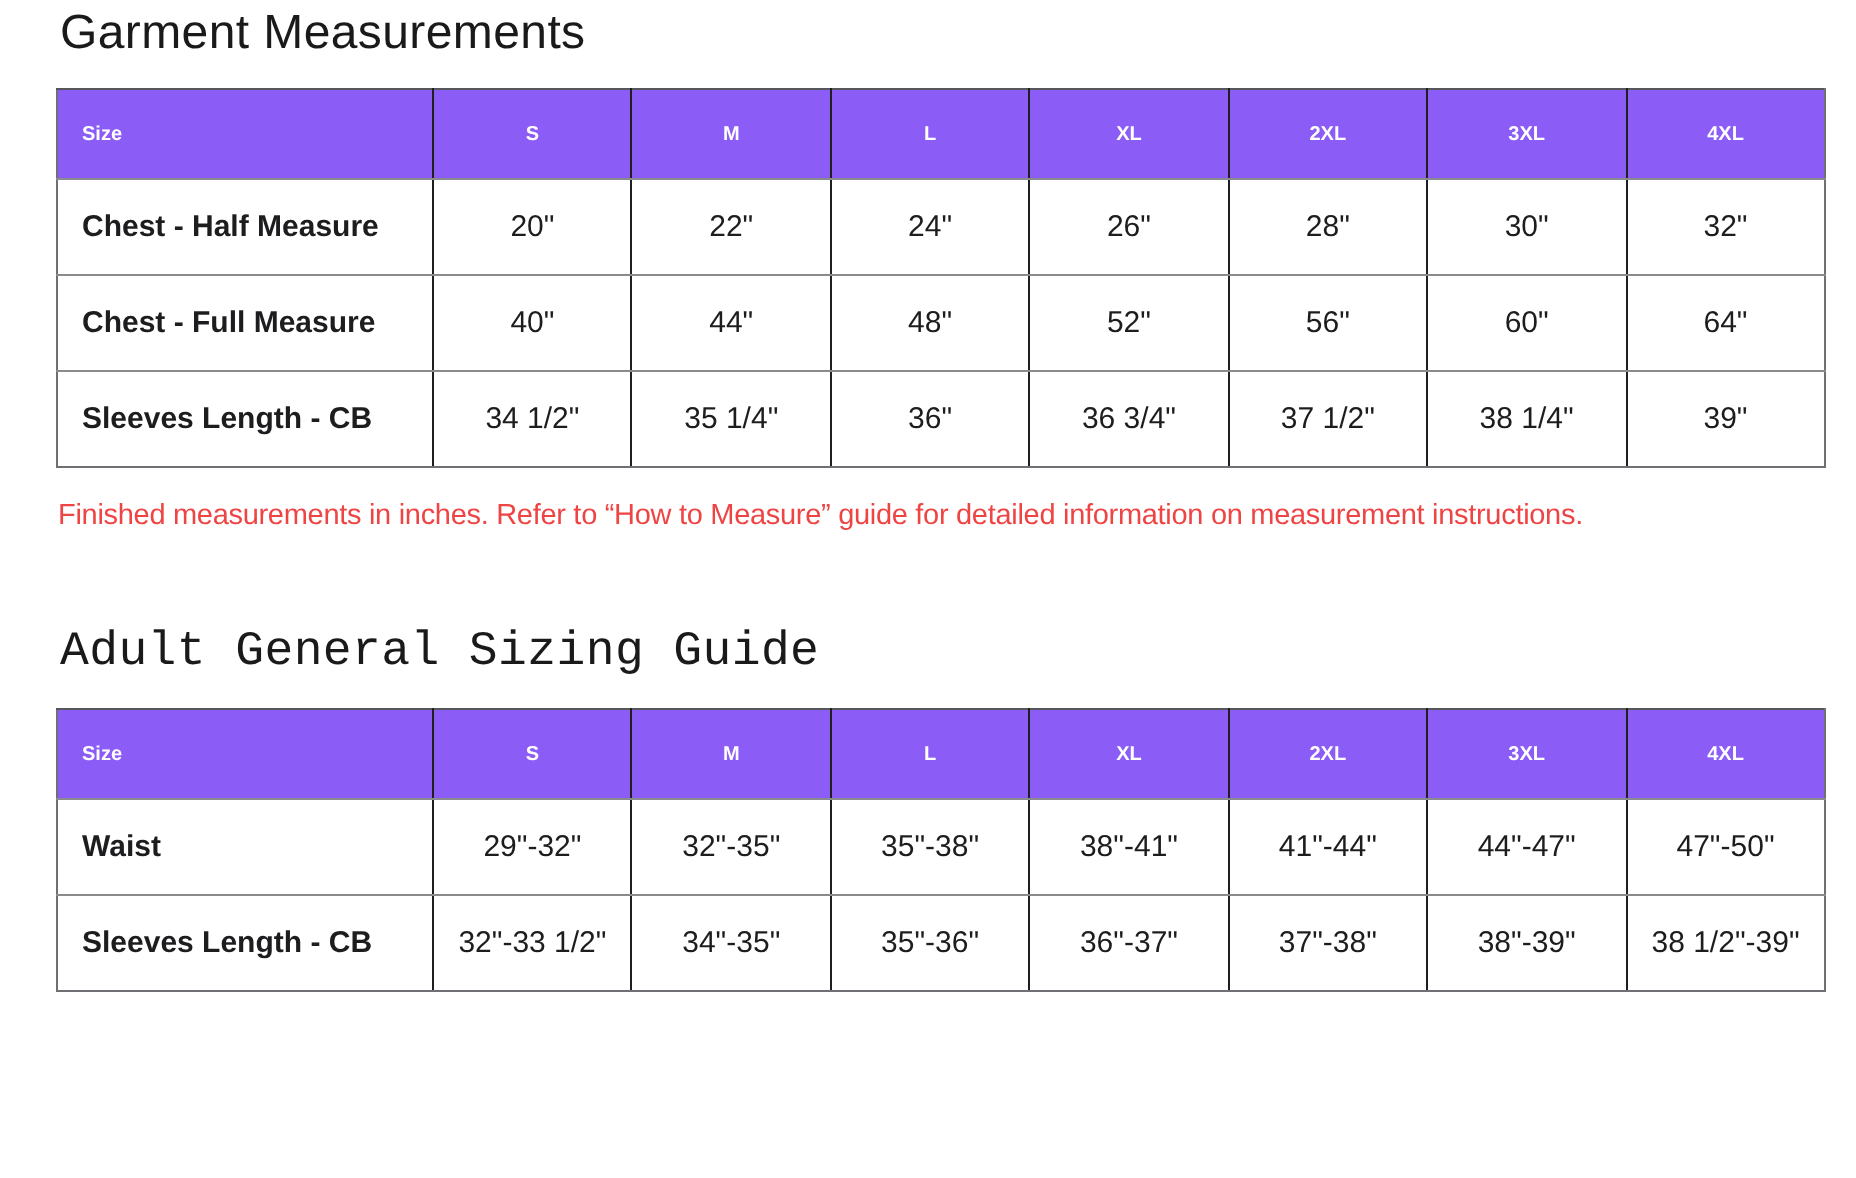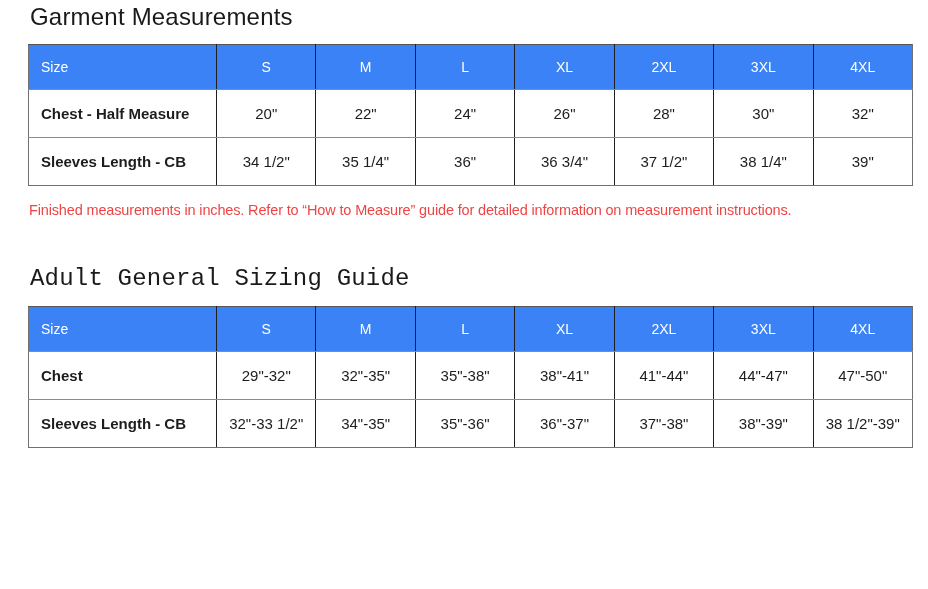--- a/index.html
+++ b/index.html
@@ -42,26 +42,26 @@
     font-size: 15px;
     overflow: hidden;
   }
   .size-table th:first-child, .size-table td:first-child { border-left-color: #6f7073; }
   .size-table th:last-child, .size-table td:last-child { border-right-color: #6f7073; }
   .size-table thead th { border-top-color: #565759; }
   .size-table tbody tr:last-child th,
   .size-table tbody tr:last-child td { border-bottom-color: #6f7073; }
 
   .size-table thead th {
-    background: #3b82f6;
+    background: #8b5cf6;
     color: #ffffff;
-    font-weight: 400;
+    font-weight: 700;
     height: 42px;
     text-align: center;
-    font-size: 14px;
+    font-size: 10px;
   }
   .size-table thead th:first-child {
     text-align: left;
     padding-left: 12px;
   }
   .size-table tbody th, .size-table tbody td {
     background: #ffffff;
     height: 45px;
   }
   .size-table tbody th {
@@ -117,20 +117,30 @@
             <th scope="row">Chest - Half Measure</th>
             <td>20"</td>
             <td>22"</td>
             <td>24"</td>
             <td>26"</td>
             <td>28"</td>
             <td>30"</td>
             <td>32"</td>
           </tr>
           <tr>
+            <th scope="row">Chest - Full Measure</th>
+            <td>40"</td>
+            <td>44"</td>
+            <td>48"</td>
+            <td>52"</td>
+            <td>56"</td>
+            <td>60"</td>
+            <td>64"</td>
+          </tr>
+          <tr>
             <th scope="row">Sleeves Length - CB</th>
             <td>34 1/2"</td>
             <td>35 1/4"</td>
             <td>36"</td>
             <td>36 3/4"</td>
             <td>37 1/2"</td>
             <td>38 1/4"</td>
             <td>39"</td>
           </tr>
         </tbody>
@@ -158,21 +168,21 @@
             <th>M</th>
             <th>L</th>
             <th>XL</th>
             <th>2XL</th>
             <th>3XL</th>
             <th>4XL</th>
           </tr>
         </thead>
         <tbody>
           <tr>
-            <th scope="row">Chest</th>
+            <th scope="row">Waist</th>
             <td>29"-32"</td>
             <td>32"-35"</td>
             <td>35"-38"</td>
             <td>38"-41"</td>
             <td>41"-44"</td>
             <td>44"-47"</td>
             <td>47"-50"</td>
           </tr>
           <tr>
             <th scope="row">Sleeves Length - CB</th>

